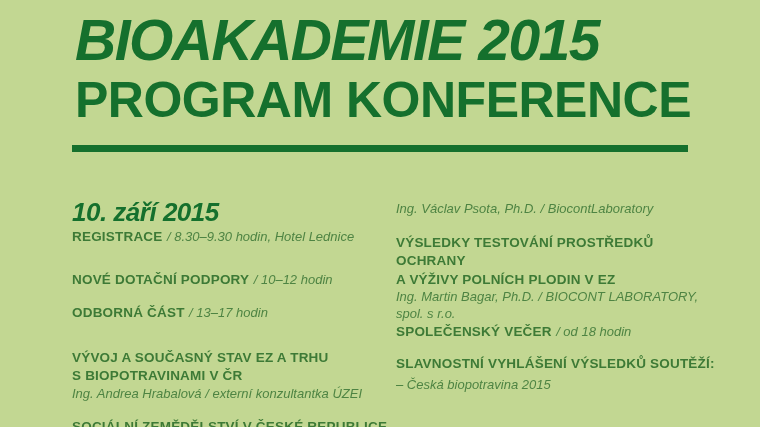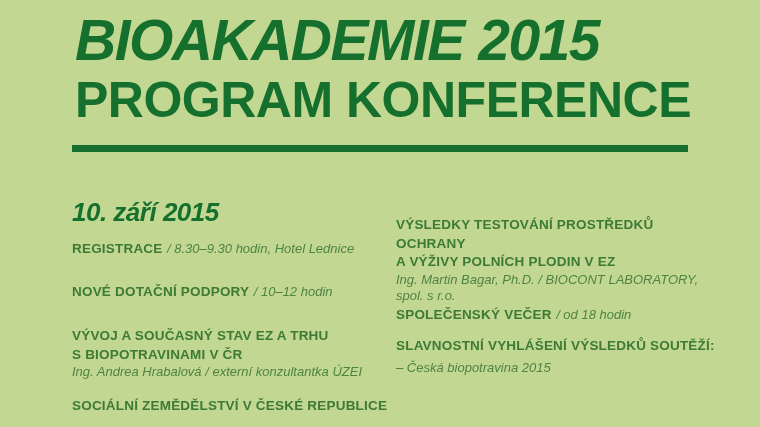--- a/index.html
+++ b/index.html
@@ -47,21 +47,21 @@
     .col-left  { width: 324px; margin-left: 72px; }
     .col-right { width: 330px; padding-top: 3px; }
 
     .date-h {
       font-weight: bold;
       font-style: italic;
       font-size: 26px;
       line-height: 30px;
       letter-spacing: -0.5px;
       color: #15702d;
-      margin: 0 0 12px 0;
+      margin: 0 0 0 0;
     }
 
     .entry { margin: 0; }
     .entry .t {
       font-weight: bold;
       font-size: 13.5px;
       line-height: 16.5px;
       letter-spacing: 0.2px;
       color: #3d7a36;
       white-space: pre-line;
@@ -111,36 +111,41 @@
       <div class="entry">
         <span class="t">REGISTRACE</span>
         <span class="d">/ 8.30–9.30 hodin, Hotel Lednice</span>
       </div>
 
       <div class="entry m24">
         <span class="t">NOVÉ DOTAČNÍ PODPORY</span>
         <span class="d">/ 10–12 hodin</span>
       </div>
 
+      <div class="entry m16">
+        <span class="t">ODBORNÁ ČÁST</span>
+        <span class="d">/ 13–17 hodin</span>
+      </div>
 
       <div class="entry m18">
         <span class="t">VÝVOJ A SOUČASNÝ STAV EZ A TRHU
 S BIOPOTRAVINAMI V ČR</span>
         <span class="sp">Ing. Andrea Hrabalová / externí konzultantka ÚZEI</span>
       </div>
 
       <div class="entry m15">
         <span class="t">SOCIÁLNÍ ZEMĚDĚLSTVÍ V ČESKÉ REPUBLICE</span>
         
       </div>
     </section>
 
     <section class="col-right">
 
       <div class="entry">
+        <span class="sp">Ing. Václav Psota, Ph.D. / BiocontLaboratory</span>
       </div>
 
       <div class="entry m16">
         <span class="t">VÝSLEDKY TESTOVÁNÍ PROSTŘEDKŮ OCHRANY
 A VÝŽIVY POLNÍCH PLODIN V EZ</span>
         <span class="sp">Ing. Martin Bagar, Ph.D. / BIOCONT LABORATORY,
 spol. s r.o.</span>
       </div>
 
       <div class="entry m8">

